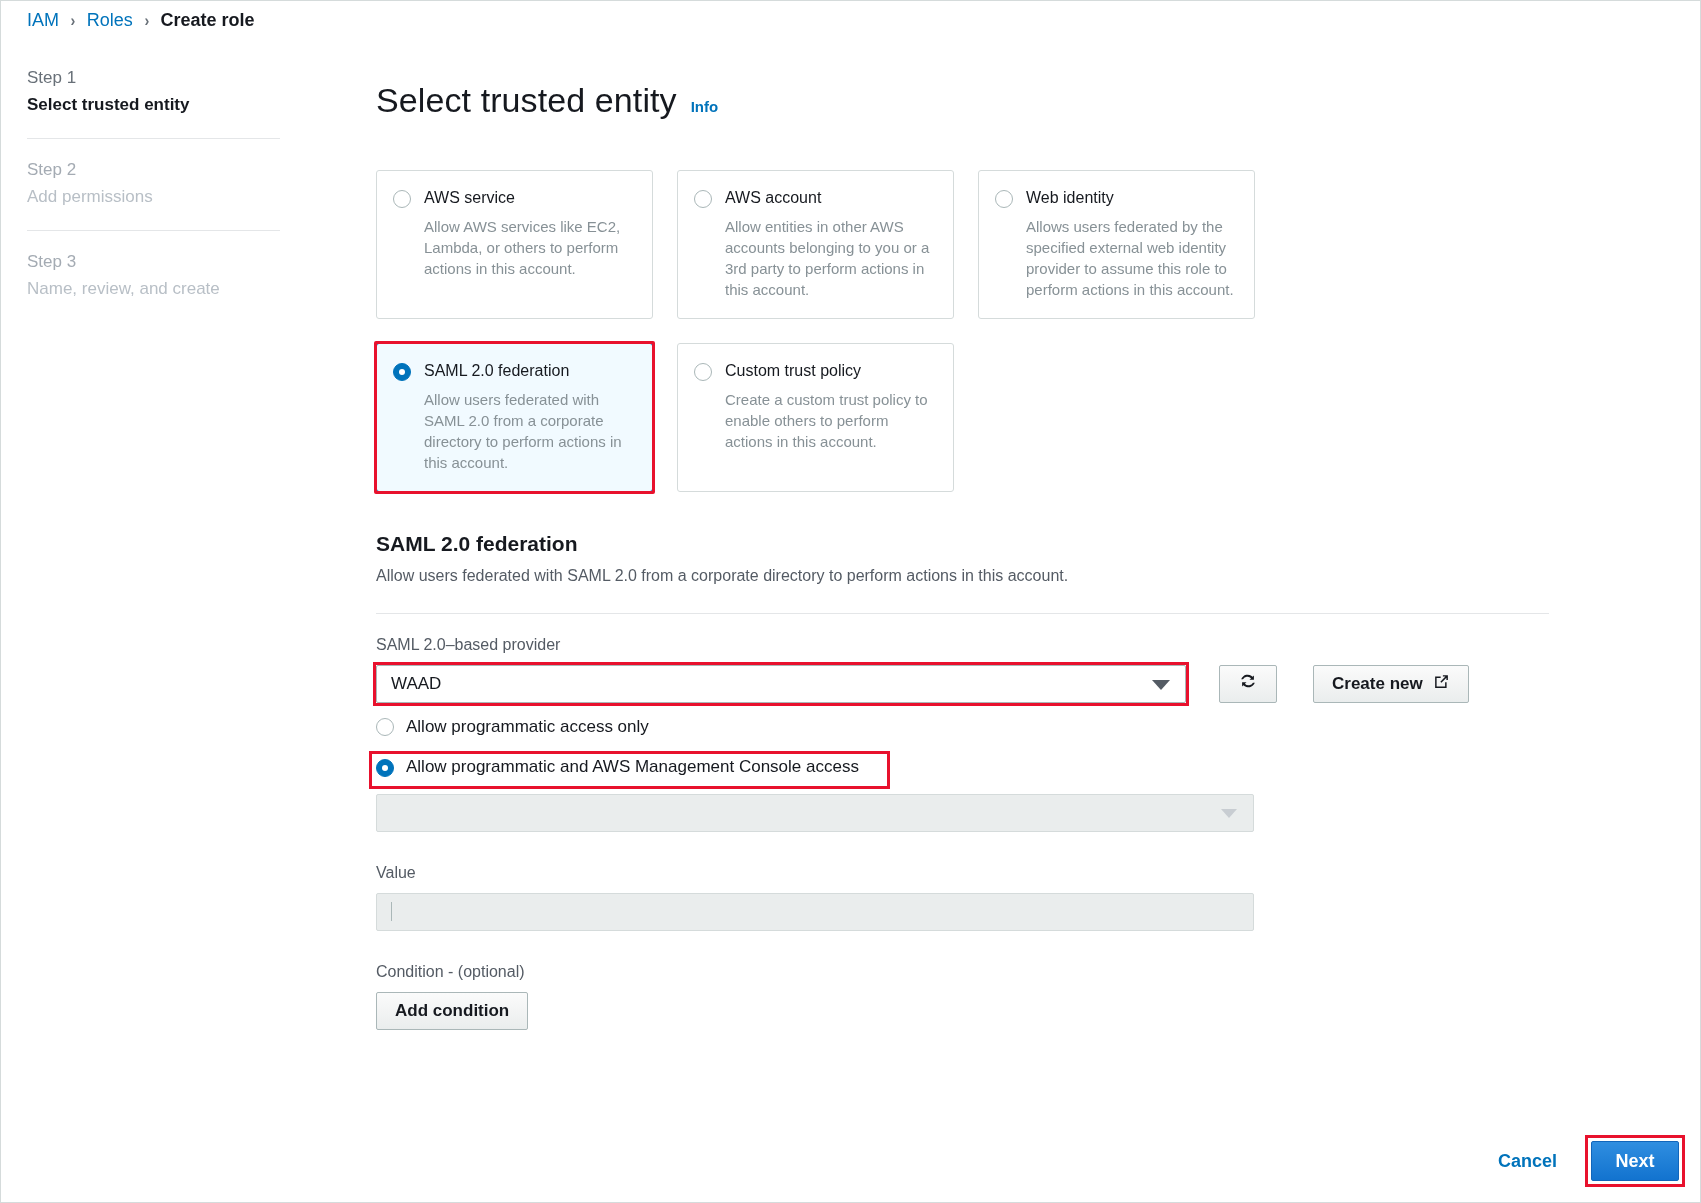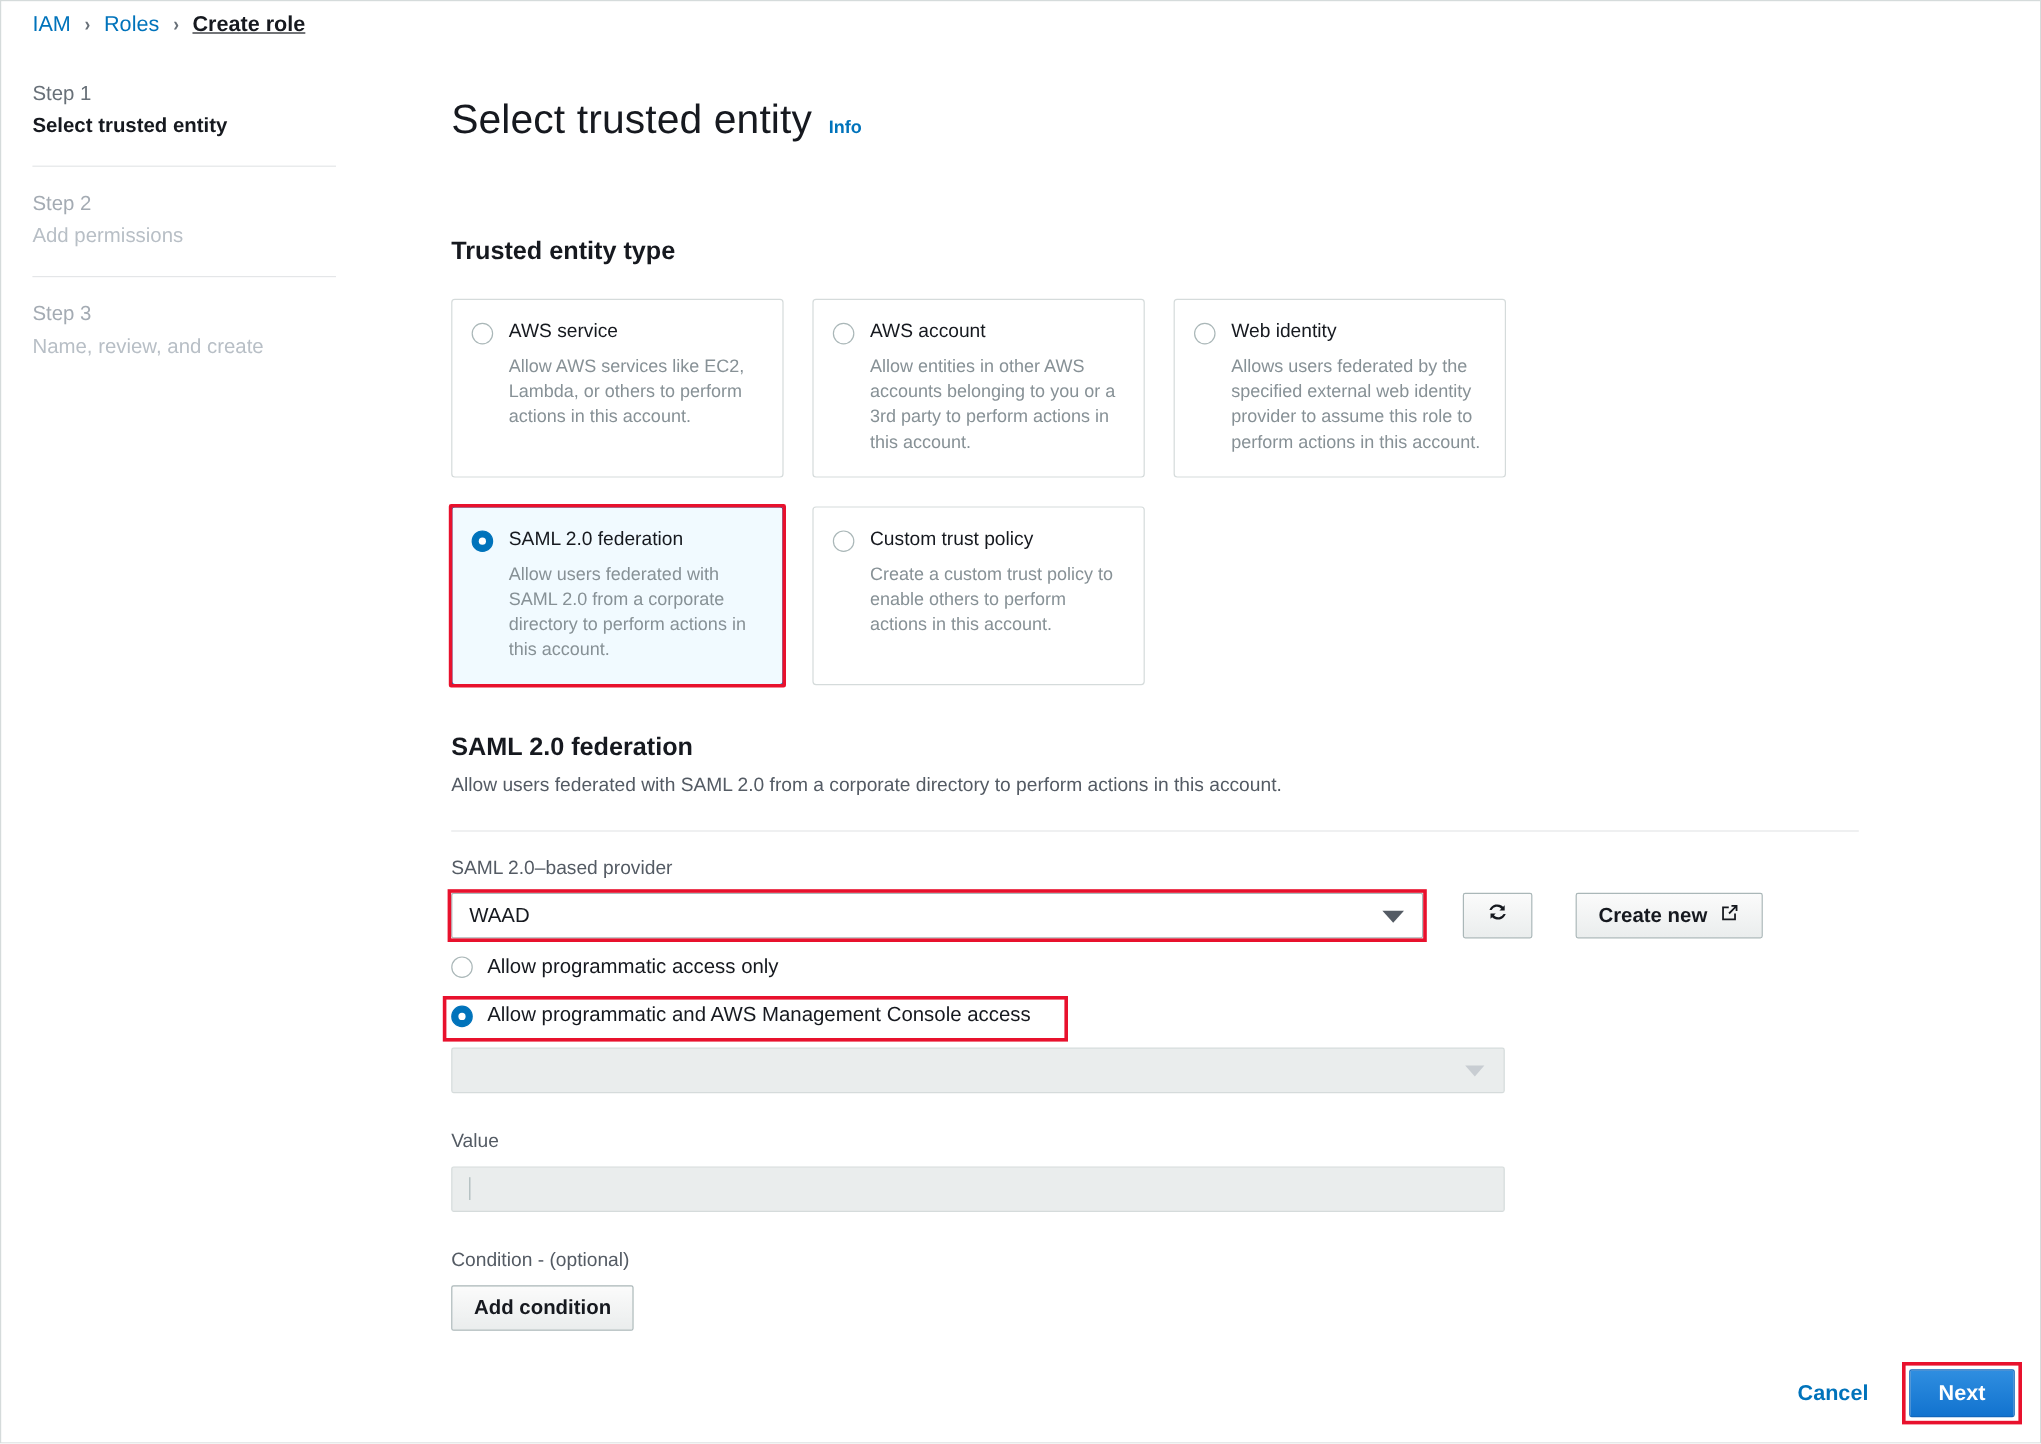--- a/index.html
+++ b/index.html
@@ -24,21 +24,21 @@
   
   .breadcrumb {
     position: absolute;
     left: 27px; top: 10px;
     display: flex;
     align-items: center;
     gap: 11px;
     font-size: 18px;
   }
   .crumb-link { color: #0073bb; cursor: pointer; }
-  .crumb-current { color: #16191f; font-weight: bold; text-decoration: underline; }
+  .crumb-current { color: #16191f; font-weight: bold; }
   .crumb-sep {
     color: #687078;
     font-size: 17px;
     font-weight: bold;
     display: inline-block;
     transform: scaleX(0.85);
   }
 
   
   .steps {
@@ -292,21 +292,20 @@
   </div>
 </div>
 
 <div class="main">
 
   <div class="page-title-row">
     <h1 class="page-title">Select trusted entity</h1>
     <span class="info-link">Info</span>
   </div>
 
-  <div class="section-h2">Trusted entity type</div>
 
   <div class="card-grid">
 
     <div class="card">
       <div class="card-inner">
         <span class="radio"></span>
         <div class="card-text">
           <div class="card-label">AWS service</div>
           <div class="card-desc">Allow AWS services like EC2, Lambda, or others to perform actions in this account.</div>
         </div>

